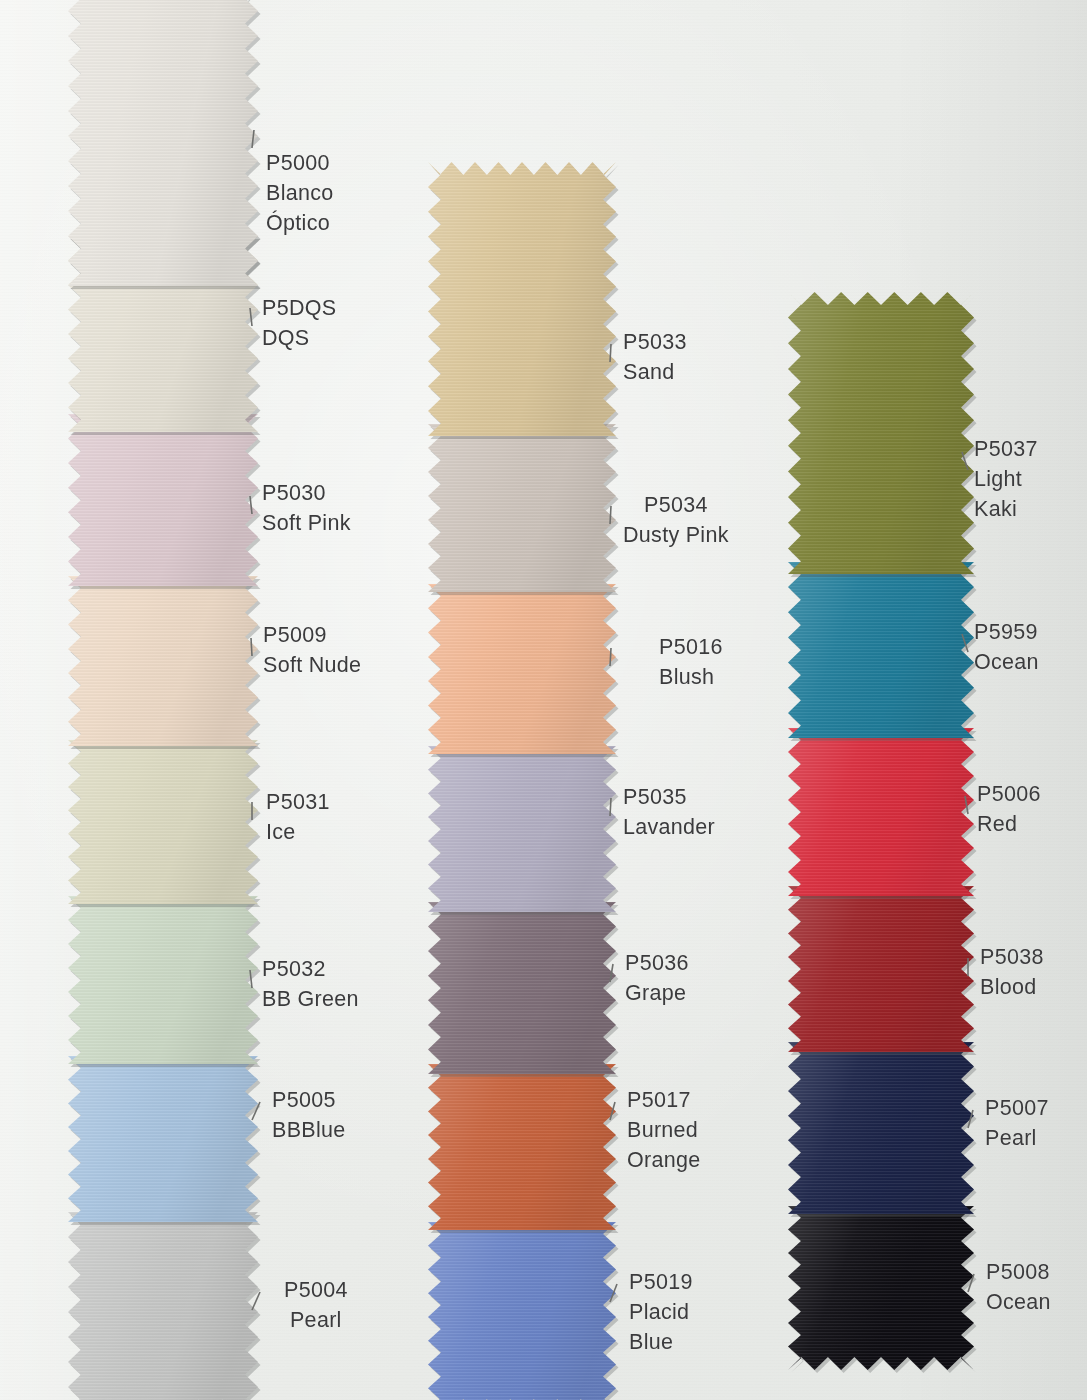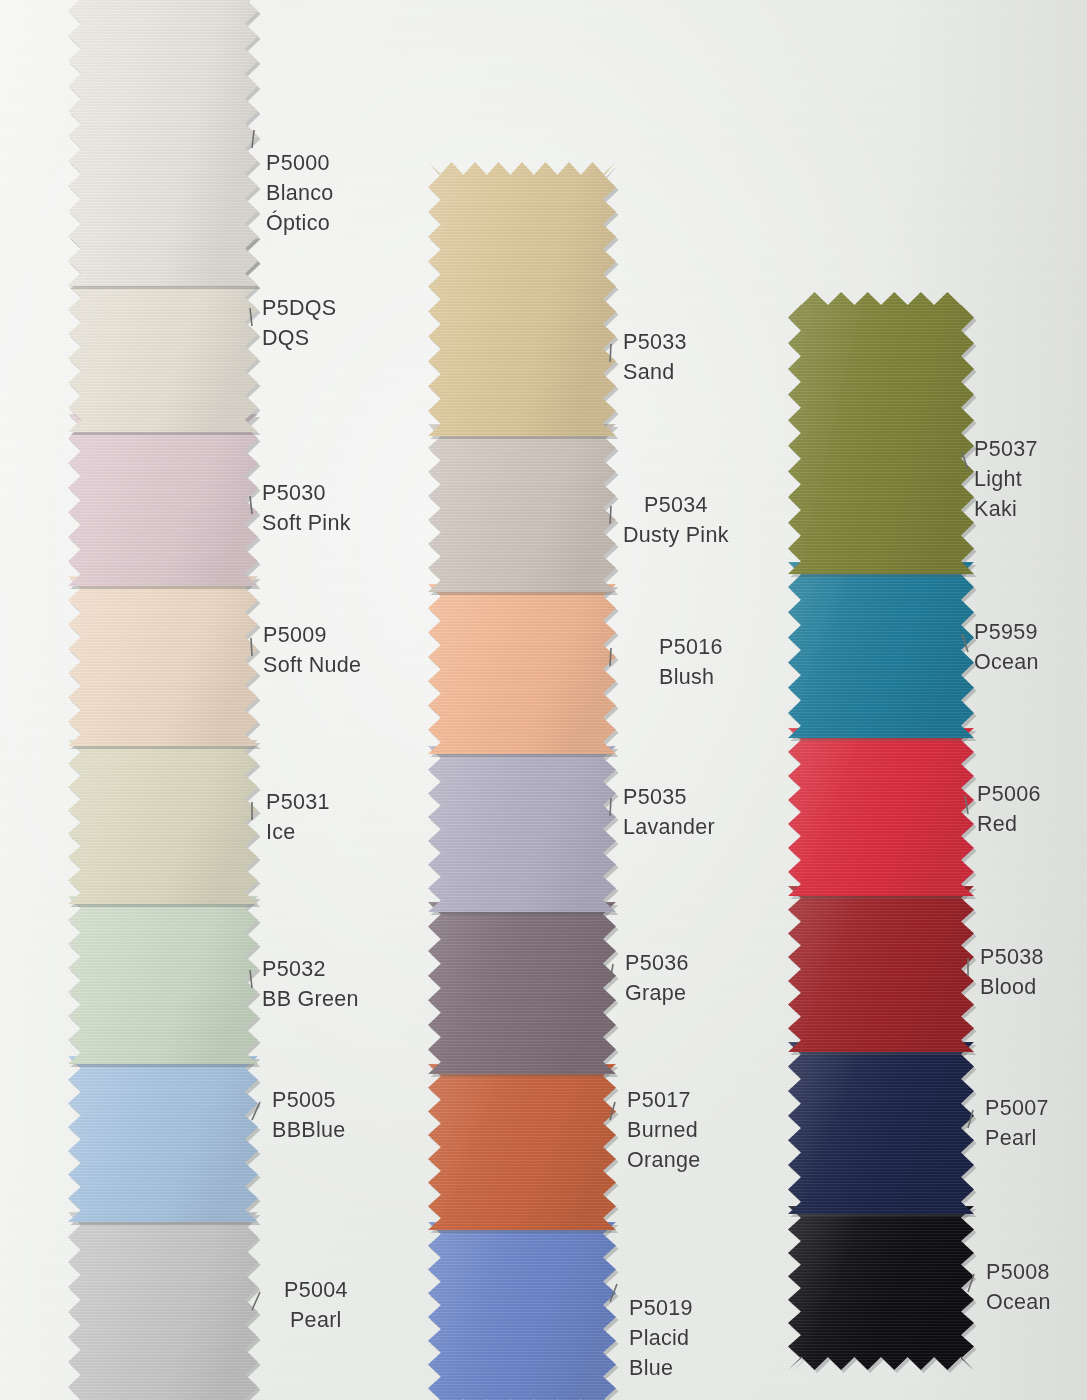--- a/index.html
+++ b/index.html
@@ -434,21 +434,21 @@
       </svg></div>
     <div class="label" style="left: 625px; top: 948px; z-index: 300;"><div>P5036</div><div>Grape</div></div>
     <div class="leader" style="left: 606px; top: 1098px; z-index: 200;"><svg width="13" height="26">
         <line x1="4" y1="22" x2="9" y2="4" stroke="#6e6f6d" stroke-width="1.6"></line>
       </svg></div>
     <div class="label" style="left: 627px; top: 1085px; z-index: 300;"><div>P5017</div><div>Burned
 Orange</div></div>
     <div class="leader" style="left: 606px; top: 1280px; z-index: 200;"><svg width="15" height="26">
         <line x1="4" y1="22" x2="11" y2="4" stroke="#6e6f6d" stroke-width="1.6"></line>
       </svg></div>
-    <div class="label" style="left: 629px; top: 1267px; z-index: 300; margin-top: 26px;"><div>P5019</div><div>Placid
+    <div class="label" style="left: 629px; top: 1267px; z-index: 300;"><div>P5019</div><div>Placid
 Blue</div></div>
     <div class="col" style="left: 0px; top: 0px;">
       <div class="swatch" style="left: 772px; top: 276px; z-index: 100;">
         <svg width="218" height="314" viewBox="0 0 218 314">
           <defs>
             <linearGradient id="g_2_0" x1="0" y1="0" x2="1" y2="0.35">
               <stop offset="0%" stop-color="rgba(255,255,255,0.16)"></stop>
               <stop offset="38%" stop-color="rgba(255,255,255,0.03)"></stop>
               <stop offset="72%" stop-color="rgba(0,0,0,0.02)"></stop>
               <stop offset="100%" stop-color="rgba(0,0,0,0.075)"></stop>

